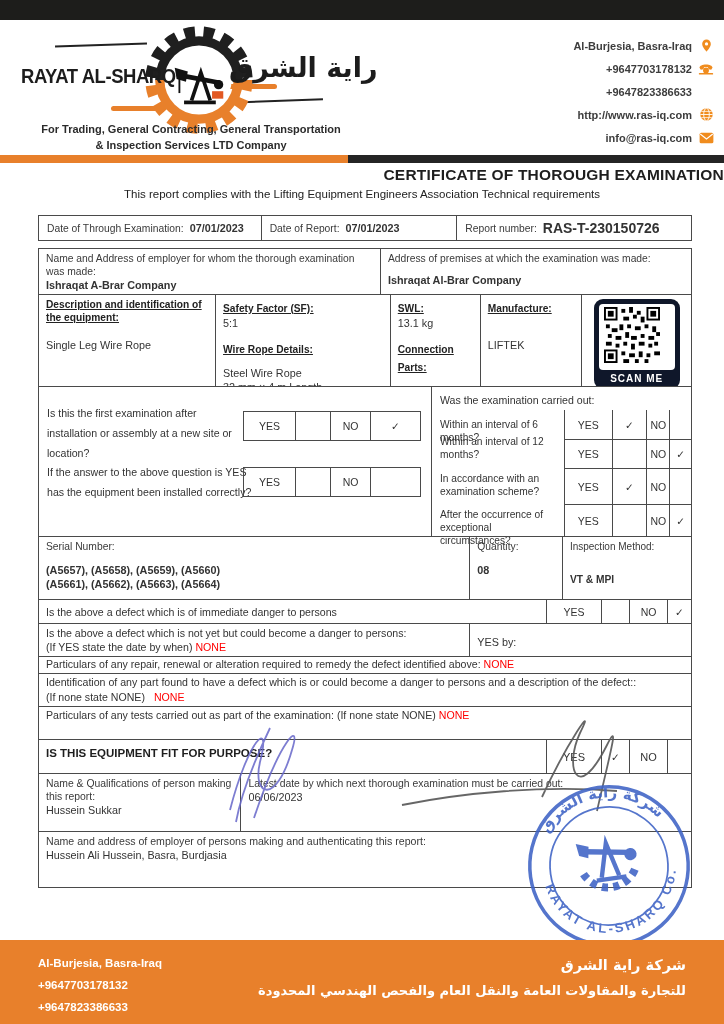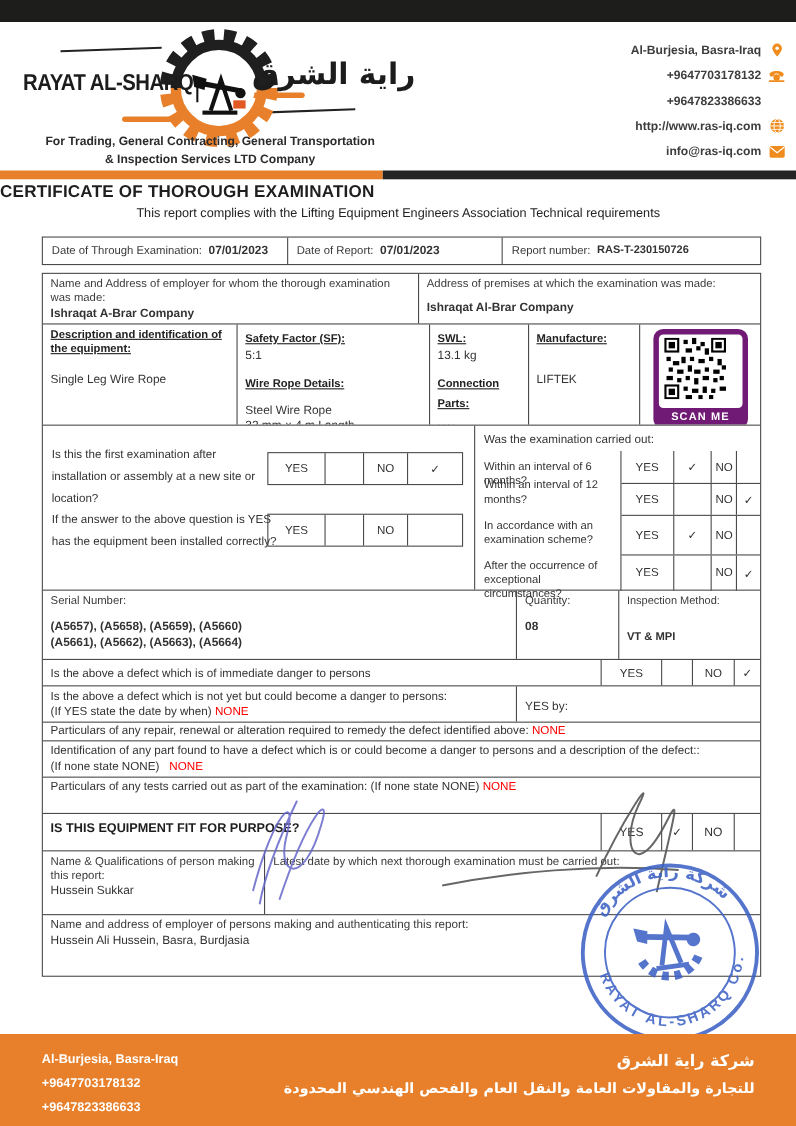--- a/index.html
+++ b/index.html
@@ -21,21 +21,21 @@
   
   .contact{position:absolute;right:10px;top:34px;}
   .contact .crow{display:flex;justify-content:flex-end;align-items:center;height:23px;gap:6px;
                  font-size:11px;font-weight:600;color:#3d3d3d;}
   .cicon{width:16px;height:16px;display:flex;align-items:center;justify-content:center;}
   
   .divider{position:absolute;left:0;top:155px;width:724px;height:8px;display:flex;}
   .divider .d-orange{width:348px;background:#e8802b;}
   .divider .d-black{flex:1;background:#242424;}
   
-  .title{position:absolute;left:0;top:166px;width:724px;text-align:left;
+  .title{position:absolute;left:0;top:166px;width:724px;text-align:right;
          font-size:15.5px;font-weight:bold;color:#1e1e1e;letter-spacing:.2px;}
   .subtitle{position:absolute;left:0;top:188px;width:724px;text-align:center;font-size:11.5px;color:#222;}
   
   .date-table{position:absolute;left:38px;top:215px;width:654px;height:26px;display:flex;
               border:1px solid #4a4a4a;box-sizing:border-box;}
   .date-cell{display:flex;align-items:center;gap:6px;padding:0 8px;box-sizing:border-box;
              border-left:1px solid #4a4a4a;overflow:hidden;white-space:nowrap;}
   .date-cell:first-child{border-left:none;}
   .form{position:absolute;left:38px;top:248px;width:654px;border:1px solid #4a4a4a;box-sizing:border-box;}
   .row{display:flex;border-top:1px solid #4a4a4a;box-sizing:border-box;position:relative;}
@@ -55,21 +55,21 @@
   .gridbox{position:absolute;display:flex;border:1px solid #4a4a4a;height:28px;box-sizing:content-box;}
   .gcell{display:flex;align-items:center;justify-content:center;border-left:1px solid #4a4a4a;
          box-sizing:border-box;font-size:10.5px;color:#333;}
   .gcell:first-child{border-left:none;}
   .rgrid{position:absolute;right:0;top:23px;width:127px;border-left:1px solid #4a4a4a;box-sizing:border-box;}
   .rgrid-row{display:flex;border-top:1px solid #4a4a4a;box-sizing:border-box;}
   .rgrid-row:first-child{border-top:none;}
   .qtext{position:absolute;font-size:10.6px;color:#333;line-height:20px;}
   .rtext{position:absolute;font-size:10.2px;color:#333;line-height:13px;}
   
-  .qr-frame{width:76px;background:#701a75;border-radius:9px;padding:5px 5px 3px;margin:2px auto 0;}
+  .qr-frame{width:76px;background:#0f172a;border-radius:9px;padding:5px 5px 3px;margin:2px auto 0;}
   .qr-white{background:#fff;border-radius:4px;padding:3px;}
   .qr-caption{color:#fff;font-size:10px;font-weight:bold;text-align:center;letter-spacing:1px;padding:3px 0 2px;}
   
   .stamp{position:absolute;left:518px;top:778px;width:182px;height:176px;transform:rotate(-8deg);opacity:.88;}
   .sig1{position:absolute;left:210px;top:710px;width:155px;height:122px;}
   .sig2{position:absolute;left:392px;top:693px;width:262px;height:130px;}
   
   .footer{position:absolute;left:0;top:940px;width:724px;height:84px;background:#e8802b;}
   .footer-left{position:absolute;left:38px;top:12px;color:#fff;font-size:11.5px;font-weight:600;line-height:22px;}
   .footer-right{position:absolute;right:38px;top:12px;color:#fff;text-align:right;line-height:26px;}
@@ -184,21 +184,21 @@
     <div class="date-cell" style="width:34%">
       <span class="lbl">Date of Through Examination:</span>
       <span class="val sb">07/01/2023</span>
     </div>
     <div class="date-cell" style="width:30%">
       <span class="lbl">Date of Report:</span>
       <span class="val sb">07/01/2023</span>
     </div>
     <div class="date-cell" style="width:36%">
       <span class="lbl">Report number:</span>
-      <span class="val" style="font-weight:bold;font-size:10px">RAS-T-230150726</span>
+      <span class="val" style="font-weight:bold;font-size:14px">RAS-T-230150726</span>
     </div>
   </div>
 
   <div class="form">
 
     <div class="row" style="height:45px">
       <div class="cell" style="width:52.3%">
         <div class="lbl">Name and Address of employer for whom the thorough examination was made:</div>
         <div class="val sb">Ishraqat A-Brar Company</div>
       </div>
@@ -416,20 +416,21 @@
       </div>
     </div>
 
     <div class="row" style="height:58px">
       <div class="cell" style="width:30.9%">
         <div class="lbl" style="font-size:10.4px">Name &amp; Qualifications of person making this report:</div>
         <div class="val">Hussein Sukkar</div>
       </div>
       <div class="cell" style="flex:1">
         <div class="lbl" style="font-size:10.4px">Latest date by which next thorough examination must be carried out:</div>
+        <div class="val">06/06/2023</div>
       </div>
     </div>
 
     <div class="row" style="height:56px">
       <div style="padding:3px 7px">
         <div class="lbl" style="font-size:10.6px">Name and address of employer of persons making and authenticating this report:</div>
         <div class="val">Hussein Ali Hussein, Basra, Burdjasia</div>
       </div>
     </div>
   </div>

